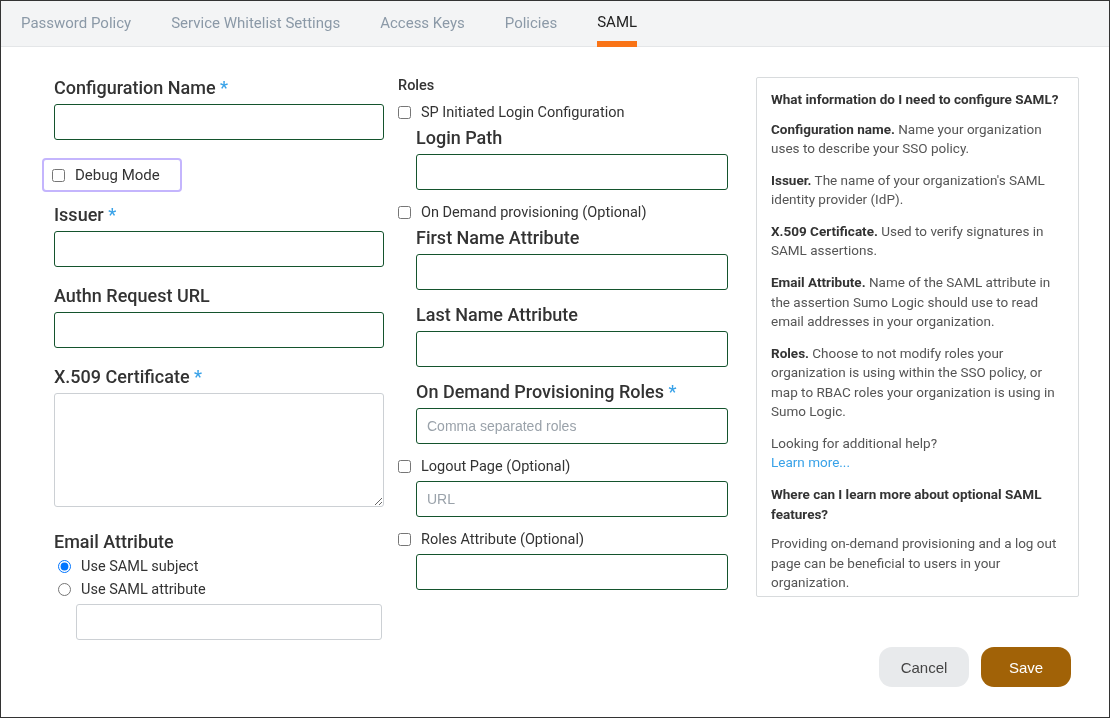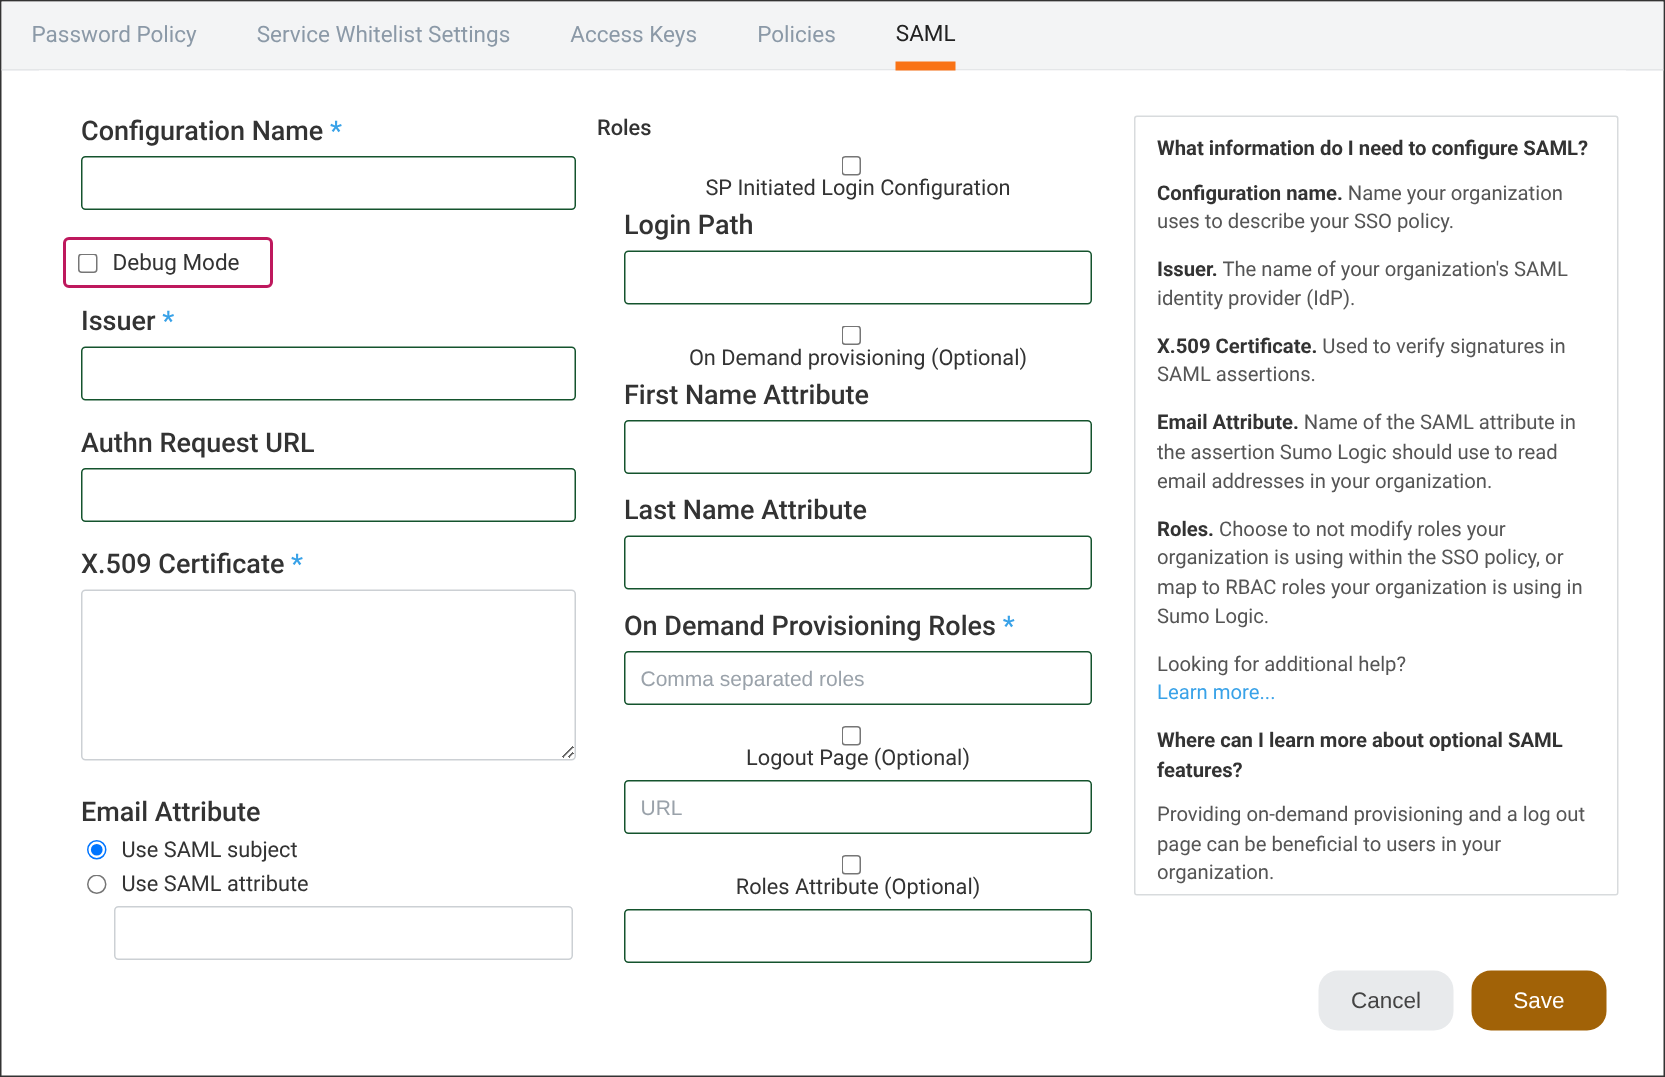--- a/index.html
+++ b/index.html
@@ -64,41 +64,40 @@
   textarea.cert-area {
     width: 330px;
     height: 114px;
     border: 1px solid #ccd0d4;
     border-radius: 3px;
     padding: 8px 10px;
     font-size: 14px;
     resize: both;
   }
   .debug-box {
-    border: 2px solid #be185d;
+    border: 2px solid #c4b5fd;
     border-radius: 4px;
     display: inline-flex;
     align-items: center;
     padding: 6px 20px 6px 8px;
     margin: 0 0 12px -12px;
   }
   .debug-box input[type="checkbox"] { margin-right: 10px; }
   .debug-box label { font-size: 15px; color: #333; }
 
   .roles-head {
     font-size: 14.5px;
     color: #333;
     font-weight: 500;
     margin-bottom: 10px;
   }
   .check-row {
     display: flex;
     align-items: center;
     margin-bottom: 6px;
-    flex-direction: column;
   }
   .check-row input[type="checkbox"] { margin-right: 10px; }
   .check-row .cr-label { font-size: 14.5px; color: #333; }
   .sub-field {
     margin-left: 18px;
     margin-bottom: 14px;
   }
   .sub-field .field-label { margin-top: 6px; }
   .sub-field input[type="text"].text-input { width: 312px; }
 

